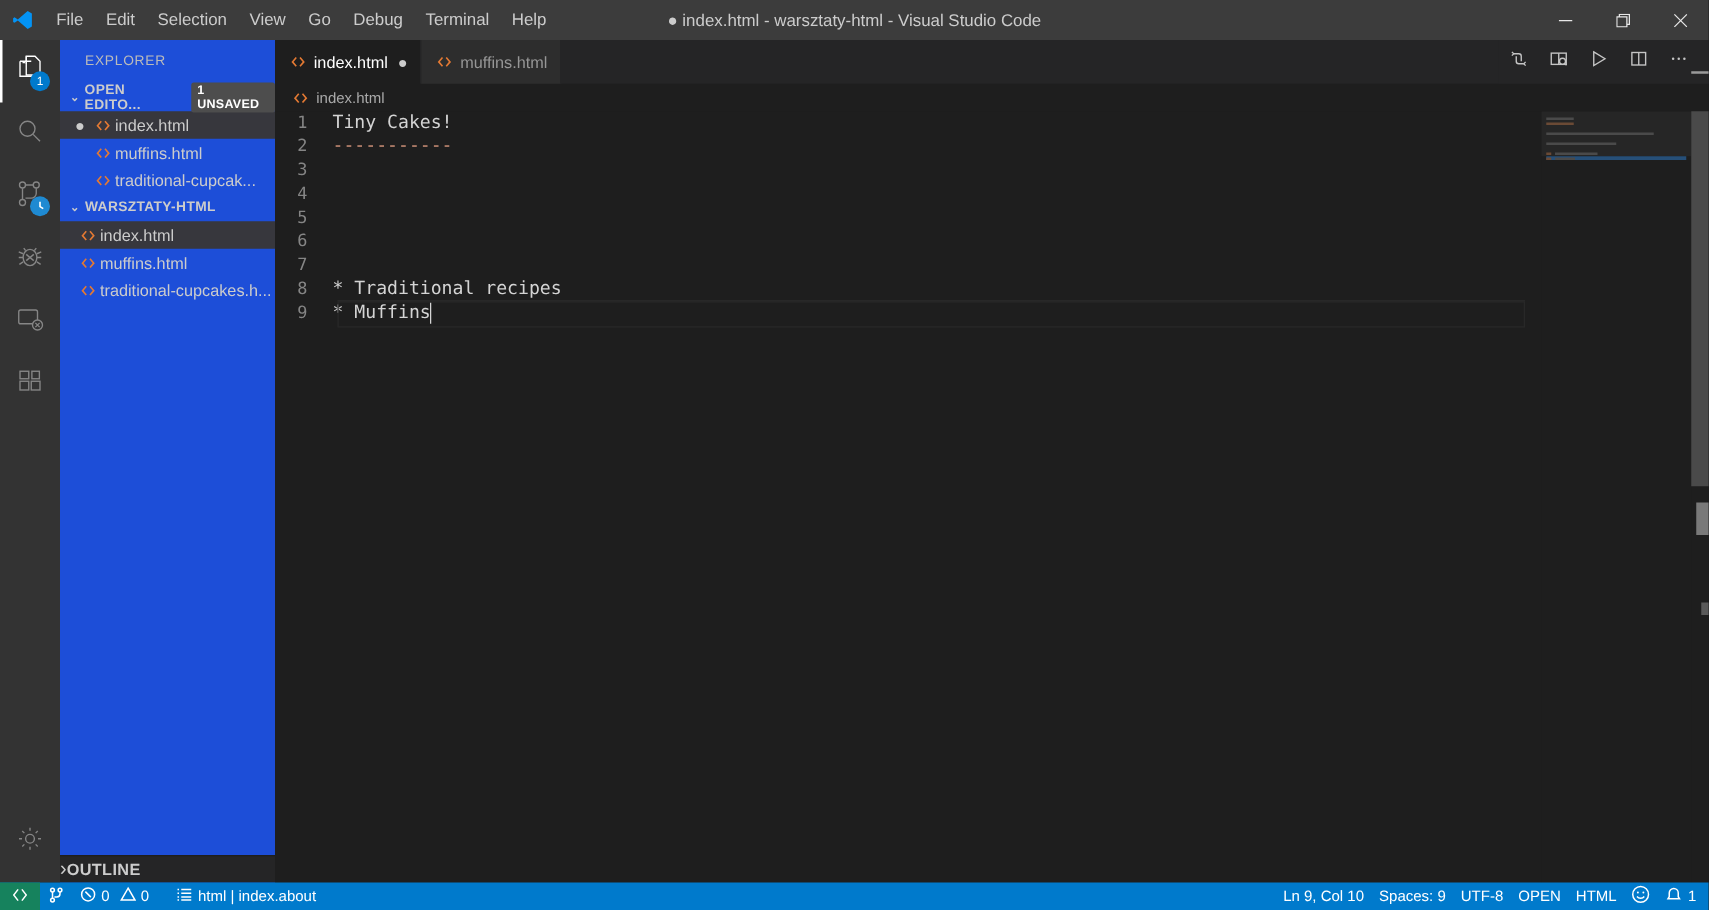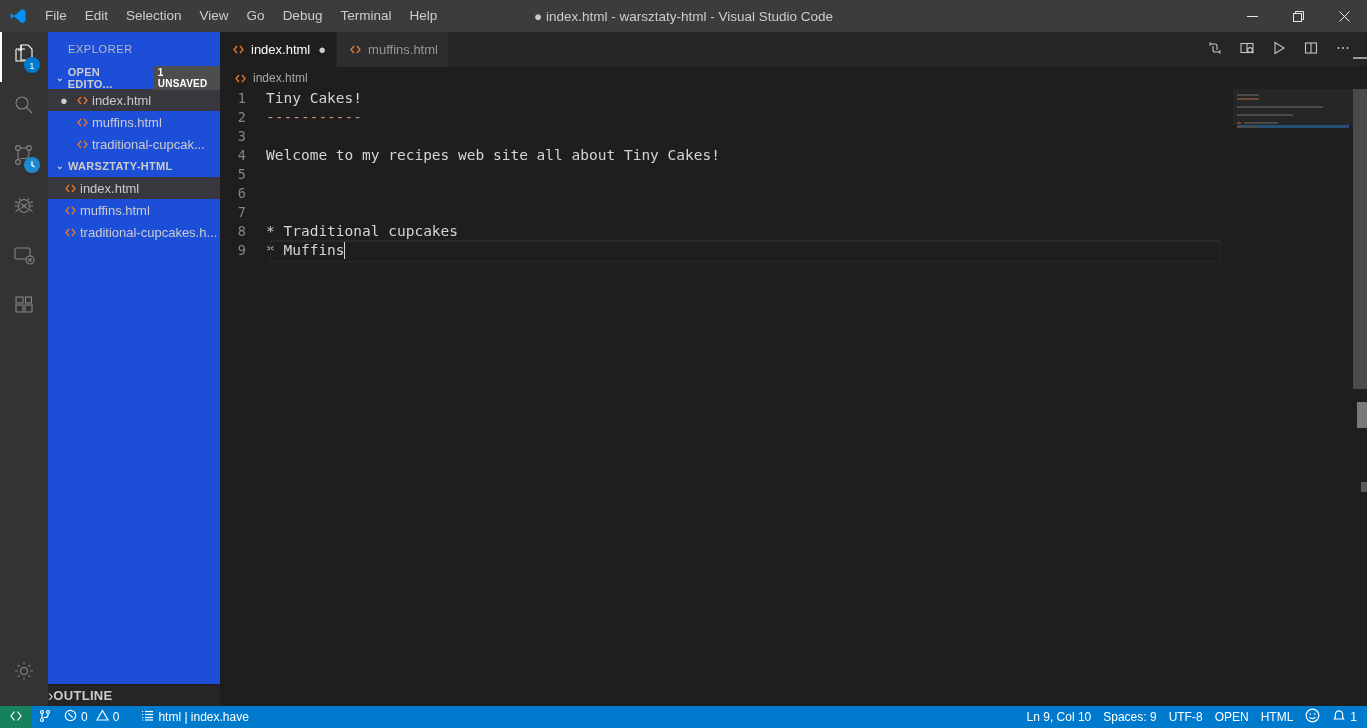--- a/index.html
+++ b/index.html
@@ -485,36 +485,35 @@
       <div class="code-line">
         <span class="ln">2</span>
         <span class="code-text dash-line">-----------</span>
       </div>
       <div class="code-line">
         <span class="ln">3</span>
         <span class="code-text"></span>
       </div>
       <div class="code-line">
         <span class="ln">4</span>
-        <span class="code-text">Welcome to my recipes web site all about Tiny Cakes!</span>
       </div>
       <div class="code-line">
         <span class="ln">5</span>
         <span class="code-text"></span>
       </div>
       <div class="code-line">
         <span class="ln">6</span>
       </div>
       <div class="code-line">
         <span class="ln">7</span>
         <span class="code-text"></span>
       </div>
       <div class="code-line prev-border">
         <span class="ln">8</span>
-        <span class="code-text">* Traditional cupcakes</span>
+        <span class="code-text">* Traditional recipes</span>
       </div>
       <div class="code-line current">
         <span class="ln">9</span>
         <span class="code-text">* Muffins</span>
           <span class="cursor"></span>
       </div>
     </div>
 
     <div id="minimap">
       <div class="mm-slider"></div>
@@ -579,21 +578,21 @@
           <line x1="1" y1="2.5" x2="2.2" y2="2.5"></line>
             <line x1="4" y1="2.5" x2="12" y2="2.5"></line>
           <line x1="1" y1="5.5" x2="2.2" y2="5.5"></line>
             <line x1="4" y1="5.5" x2="12" y2="5.5"></line>
           <line x1="1" y1="8.5" x2="2.2" y2="8.5"></line>
             <line x1="4" y1="8.5" x2="12" y2="8.5"></line>
           <line x1="1" y1="11" x2="2.2" y2="11"></line>
             <line x1="4" y1="11" x2="12" y2="11"></line>
         </svg>
       </span>
-      <span>html | index.have</span>
+      <span>html | index.about</span>
     </div>
 
     <div id="sb-right">
       <div class="sb-item">Ln 9, Col 10</div>
       <div class="sb-item">Spaces: 9</div>
       <div class="sb-item">UTF-8</div>
       <div class="sb-item">OPEN</div>
       <div class="sb-item">HTML</div>
       <div class="sb-item">
         <span class="sb-icon">

